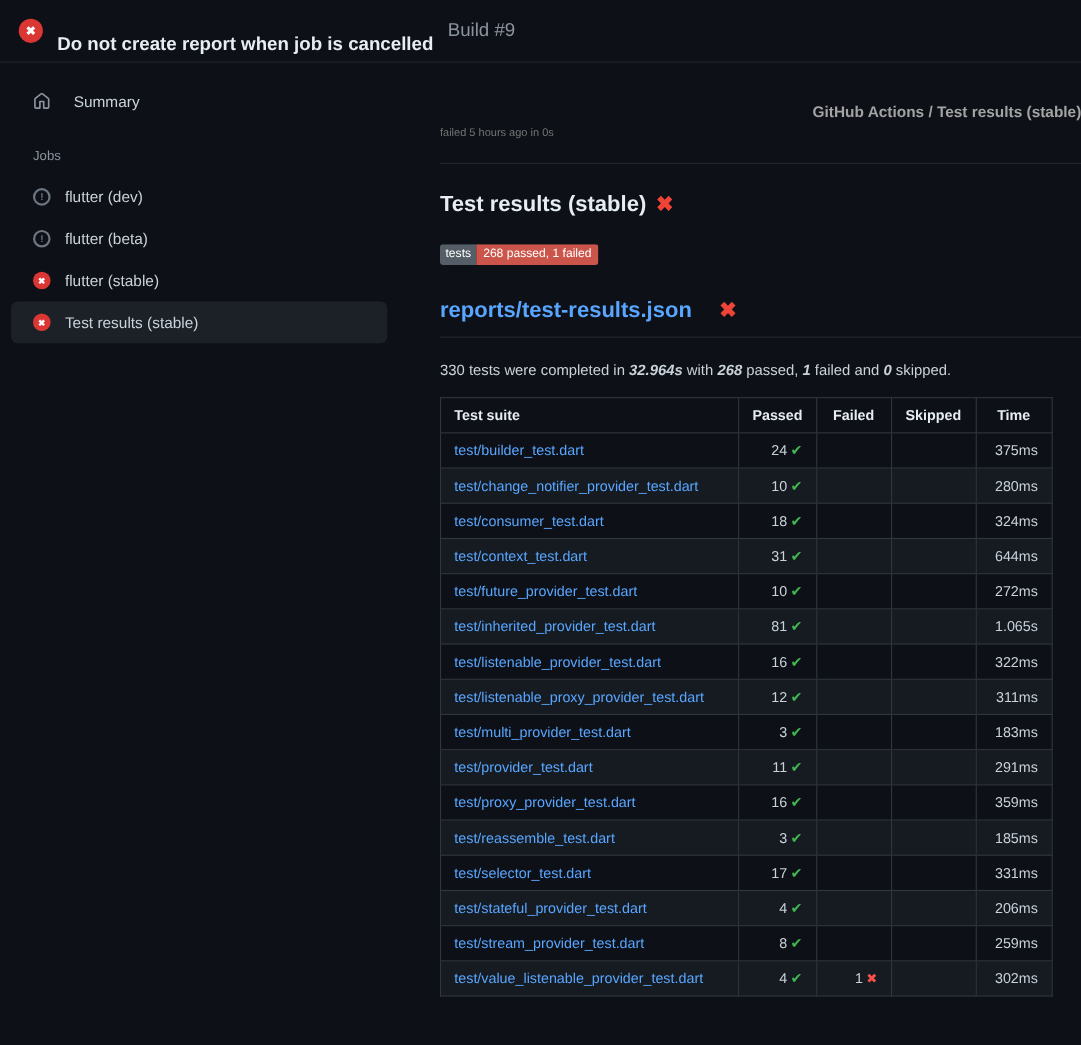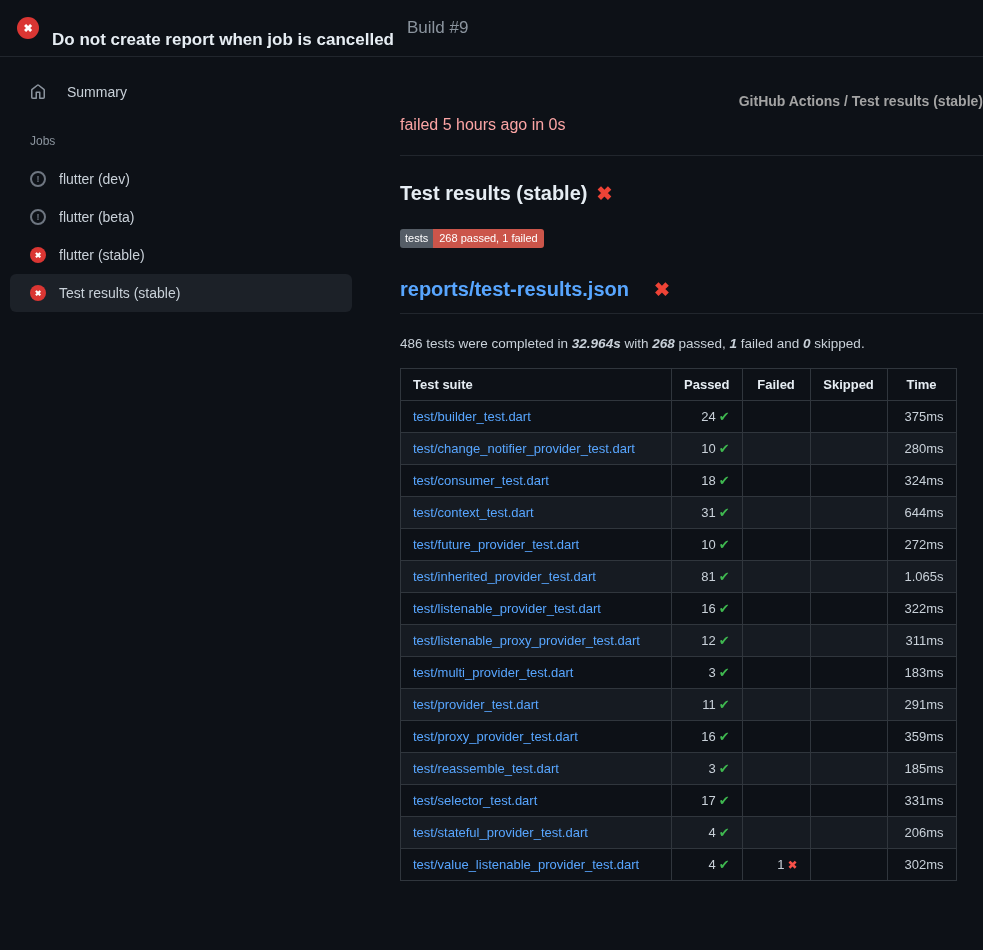--- a/index.html
+++ b/index.html
@@ -63,21 +63,21 @@
     display:flex; align-items:center; gap:13px;
     margin:0 28px 0 10px;
     padding:11px 0 11px 20px;
     border-radius:6px;
     font-size:14px; color:#c9d1d9; cursor:pointer;
   }
   .job-item.selected { background:#1c2128; }
 
   
   .breadcrumb { font-size:14px; font-weight:bold; color:#a3a3a3;text-align:right; }
-  .run-meta { font-size:16px; color:#fca5a5; margin-top:7px; }
+  .run-meta { font-size:10px; color:#737373; margin-top:7px; }
   .divider { border-bottom:1px solid #21262d; margin-top:21px; }
 
   .section-title {
     margin-top:26px;
     font-size:20px; font-weight:bold; color:#e6edf3;
     display:flex; align-items:center; gap:9px;
   }
   .x-mark { color:#ee4336; font-size:19px; font-weight:bold; line-height:1; }
 
   .badge {
@@ -167,21 +167,21 @@
     <div class="badge">
       <span class="badge-label">tests</span>
       <span class="badge-value">268 passed, 1 failed</span>
     </div>
 
     <div class="report-title">
       <a href="#">reports/test-results.json</a>
       <span class="x-mark">✖</span>
     </div>
 
-    <p class="summary-line"><span>486 tests were completed in </span><b>32.964s</b><span> with </span><b>268</b><span> passed, </span><b>1</b><span> failed and </span><b>0</b><span> skipped.</span></p>
+    <p class="summary-line"><span>330 tests were completed in </span><b>32.964s</b><span> with </span><b>268</b><span> passed, </span><b>1</b><span> failed and </span><b>0</b><span> skipped.</span></p>
 
     <table>
       <colgroup>
         <col style="width:271px">
           <col style="width:68px">
           <col style="width:68px">
           <col style="width:77px">
           <col style="width:69px">
       </colgroup>
       <thead>
@@ -286,20 +286,27 @@
             <td class="al-right">331ms</td>
           </tr>
           <tr>
             <td class="suite"><a href="#">test/stateful_provider_test.dart</a></td>
             <td class="al-right">4<span class="check">✔</span></td>
             <td class="al-right"></td>
             <td class="al-right"></td>
             <td class="al-right">206ms</td>
           </tr>
           <tr>
+            <td class="suite"><a href="#">test/stream_provider_test.dart</a></td>
+            <td class="al-right">8<span class="check">✔</span></td>
+            <td class="al-right"></td>
+            <td class="al-right"></td>
+            <td class="al-right">259ms</td>
+          </tr>
+          <tr>
             <td class="suite"><a href="#">test/value_listenable_provider_test.dart</a></td>
             <td class="al-right">4<span class="check">✔</span></td>
             <td class="al-right">1<span class="cross">✖</span></td>
             <td class="al-right"></td>
             <td class="al-right">302ms</td>
           </tr>
         </tbody>
     </table>
   </div>
 </div>

